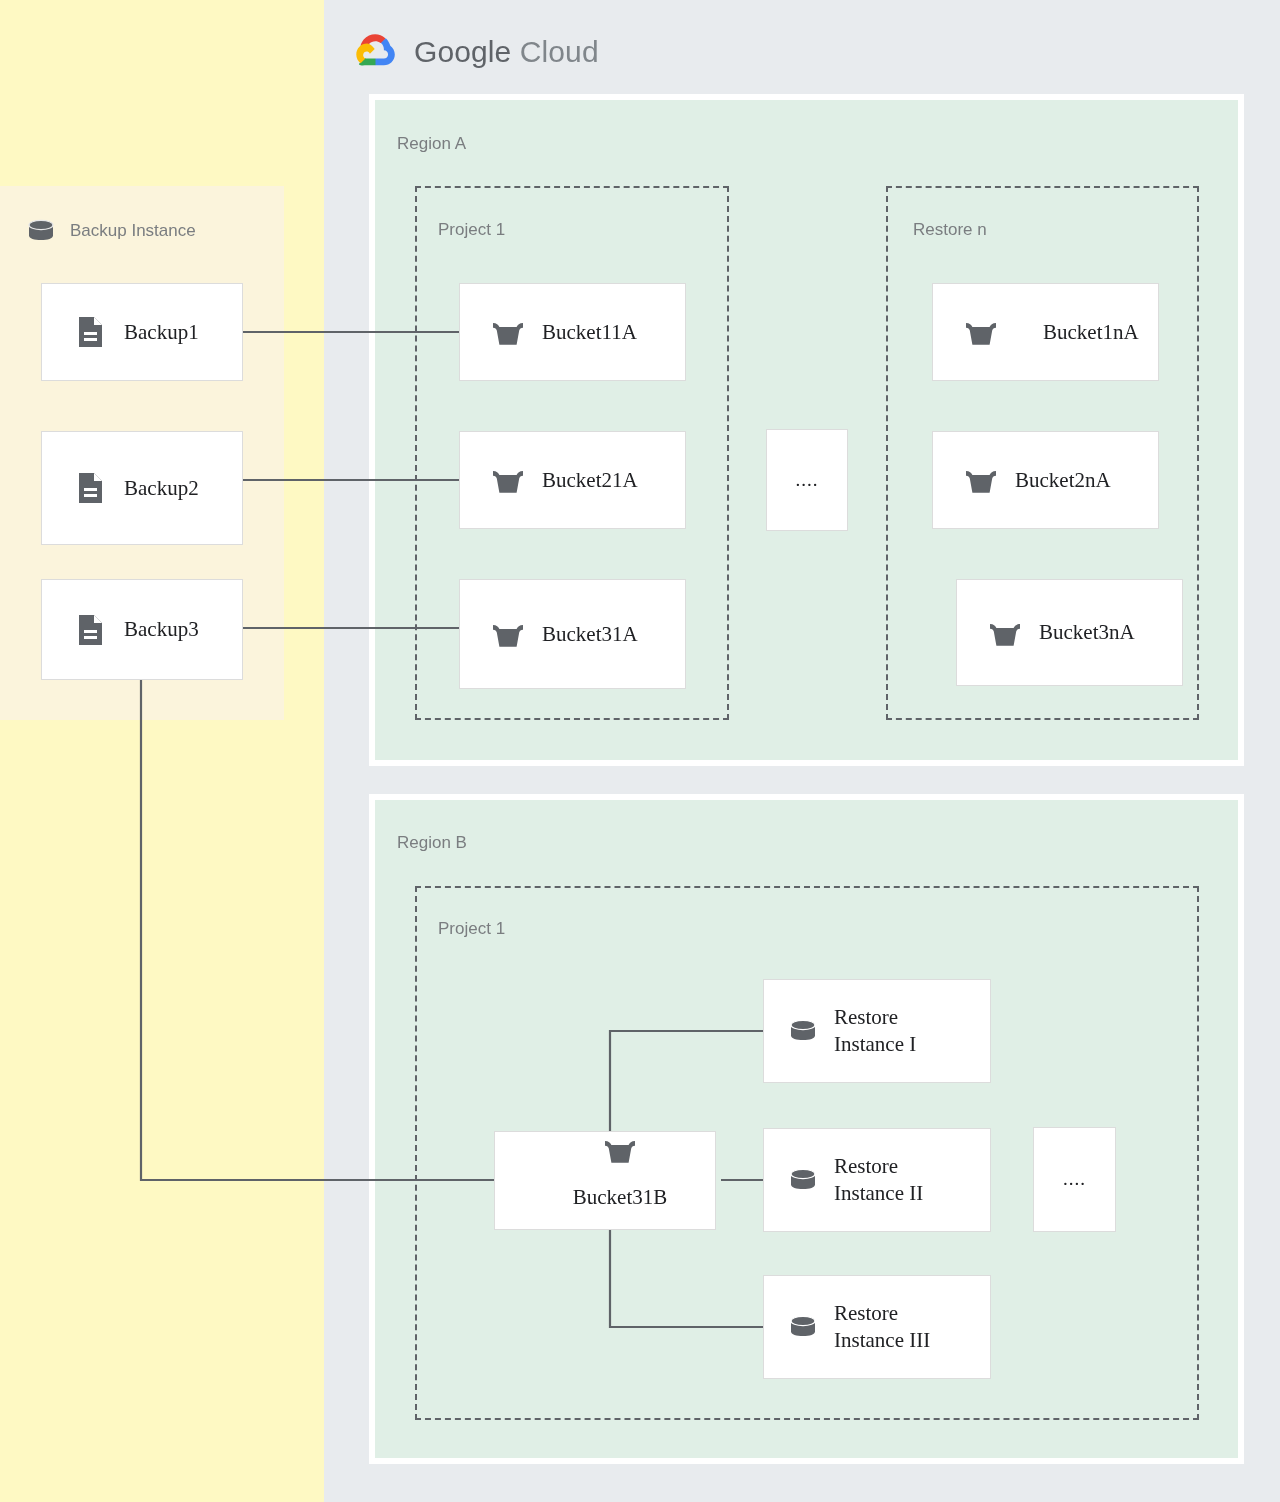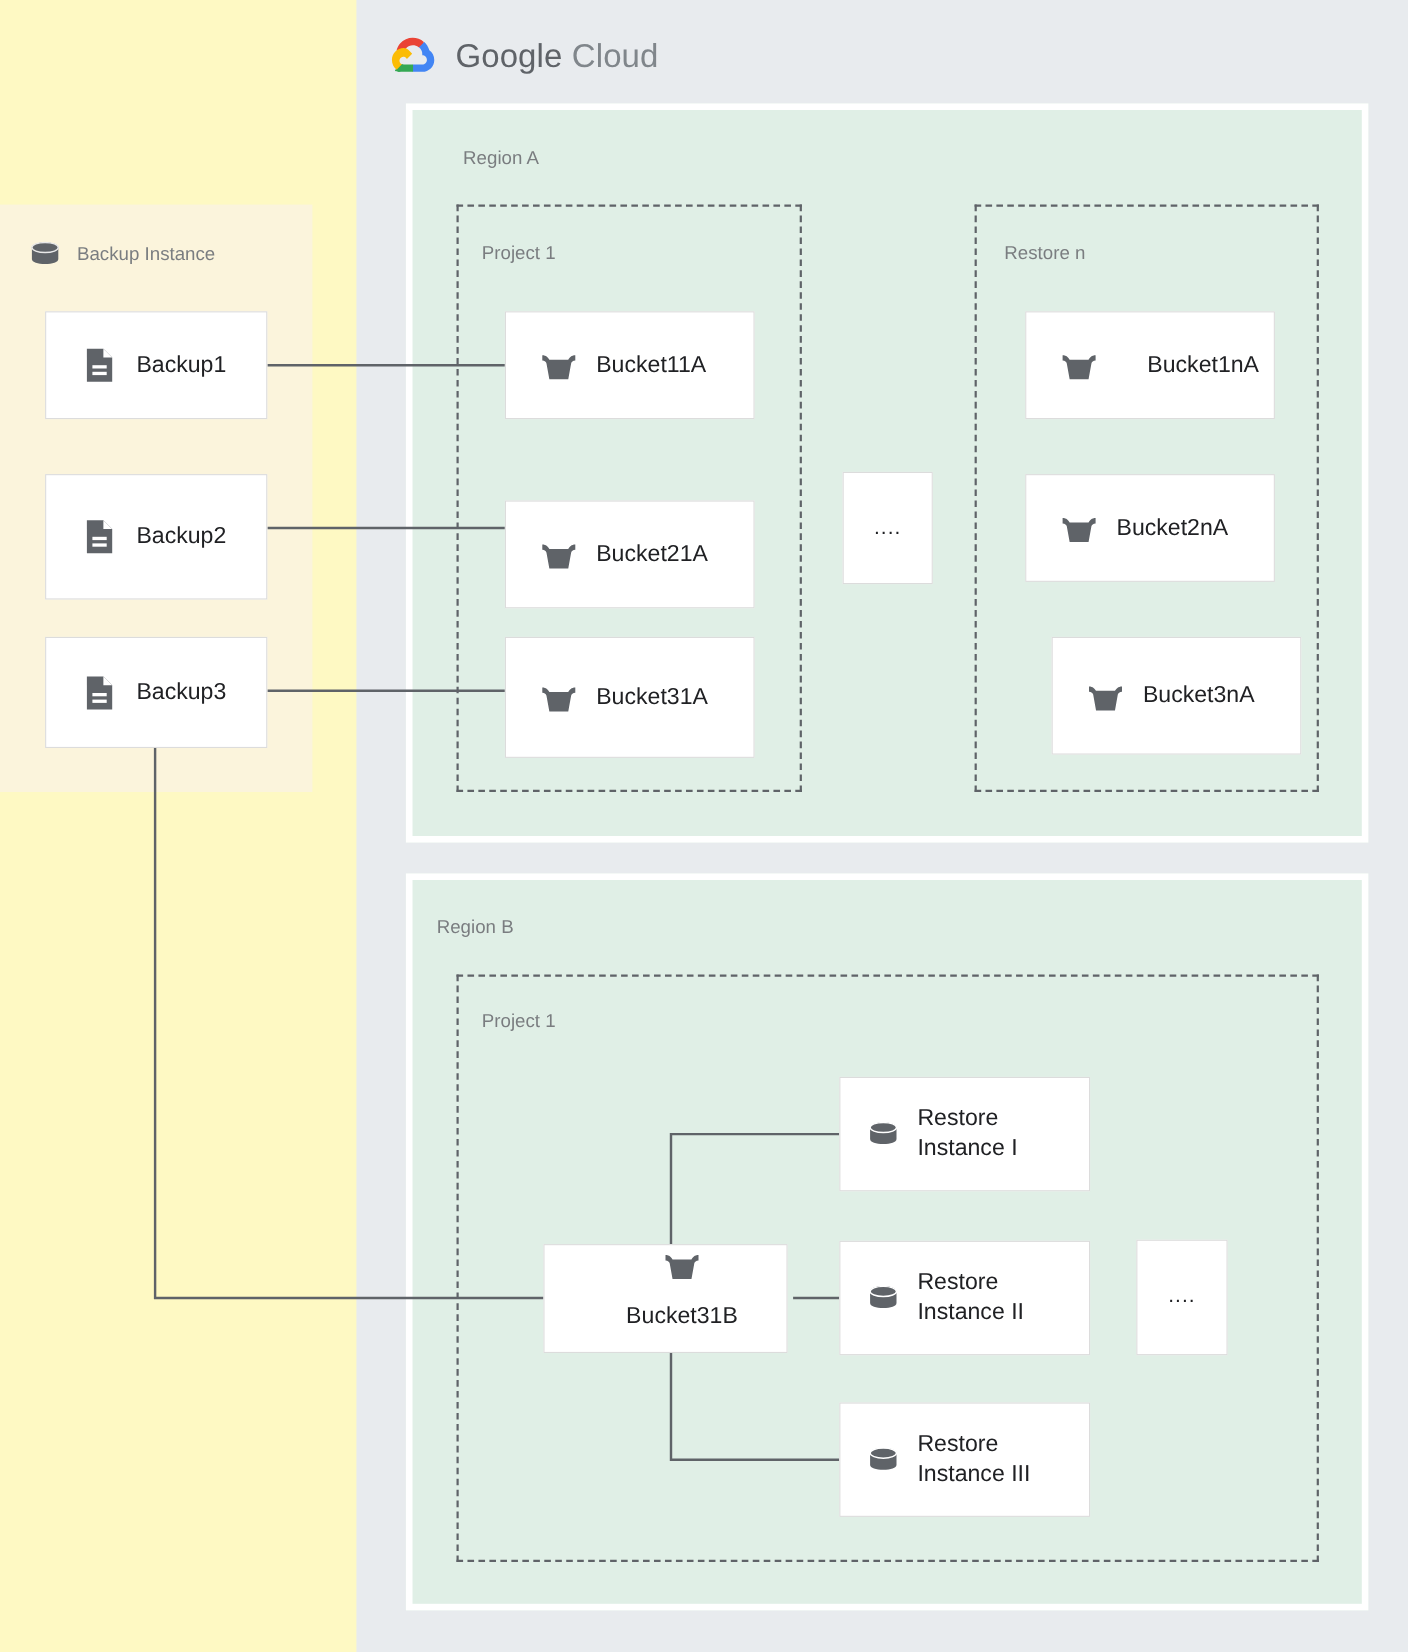--- a/index.html
+++ b/index.html
@@ -102,20 +102,21 @@
     display: flex;
     align-items: center;
     gap: 16px;
     padding-left: 30px;
   }
   .node-label {
     font-size: 21px;
     color: #202124;
     line-height: 1.28;
     white-space: pre-line;
+    font-family: Liberation Serif, serif;
   }
   .dots-node {
     position: absolute;
     background: #ffffff;
     border: 1px solid #dcdcdc;
     box-sizing: border-box;
     display: flex;
     align-items: center;
     justify-content: center;
   }
@@ -162,21 +163,21 @@
     <span>
       <svg class="icon icon-sm" viewBox="0 0 30 30" xmlns="http://www.w3.org/2000/svg">
         <path d="M3 9 C3 6.0 8.4 4.4 15 4.4 C21.6 4.4 27 6.0 27 9 L27 19.5 C27 22.5 21.6 24.1 15 24.1 C8.4 24.1 3 22.5 3 19.5 Z" fill="#5f6368"></path>
         <ellipse cx="15" cy="9" rx="12" ry="4.6" fill="#5f6368" stroke="#e8e8e8" stroke-width="1.3"></ellipse>
       </svg>
     </span>
     <span class="zone-label">Backup Instance</span>
   </div>
 
   <div class="region" id="region-a"></div>
-  <div class="region-label" style="left:397px; top:134px;margin-left:24px;">Region A</div>
+  <div class="region-label" style="left:397px; top:134px;">Region A</div>
 
   <div class="project" id="project-1a"></div>
   <div class="project-label" style="left:438px; top:220px;">Project 1</div>
 
   <div class="project" id="project-na"></div>
   <div class="project-label" style="left:913px; top:220px;">Restore n</div>
 
   <div class="region" id="region-b"></div>
   <div class="region-label" style="left:397px; top:833px;">Region B</div>
 
@@ -231,21 +232,21 @@
 
   <div class="node" style="left:459px; top:283px; width:227px; height:98px;">
     <span>
       <svg class="icon icon-md" viewBox="0 0 36 36" xmlns="http://www.w3.org/2000/svg">
         <path d="M3 9 C6.5 9 8.5 11.2 9.4 13 L26.6 13 C27.5 11.2 29.5 9 33 9 L33 13.8 C30.8 13.8 29.6 15.2 29.2 16.4 L26.6 30.8 L9.4 30.8 L6.8 16.4 C6.4 15.2 5.2 13.8 3 13.8 Z" fill="#5f6368"></path>
       </svg>
     </span>
     <span class="node-label">Bucket11A</span>
   </div>
 
-  <div class="node" style="left:459px; top:455px; width:227px; height:98px;">
+  <div class="node" style="left:459px; top:431px; width:227px; height:98px;">
     <span>
       <svg class="icon icon-md" viewBox="0 0 36 36" xmlns="http://www.w3.org/2000/svg">
         <path d="M3 9 C6.5 9 8.5 11.2 9.4 13 L26.6 13 C27.5 11.2 29.5 9 33 9 L33 13.8 C30.8 13.8 29.6 15.2 29.2 16.4 L26.6 30.8 L9.4 30.8 L6.8 16.4 C6.4 15.2 5.2 13.8 3 13.8 Z" fill="#5f6368"></path>
       </svg>
     </span>
     <span class="node-label">Bucket21A</span>
   </div>
 
   <div class="node" style="left:459px; top:579px; width:227px; height:110px;">
     <span>

